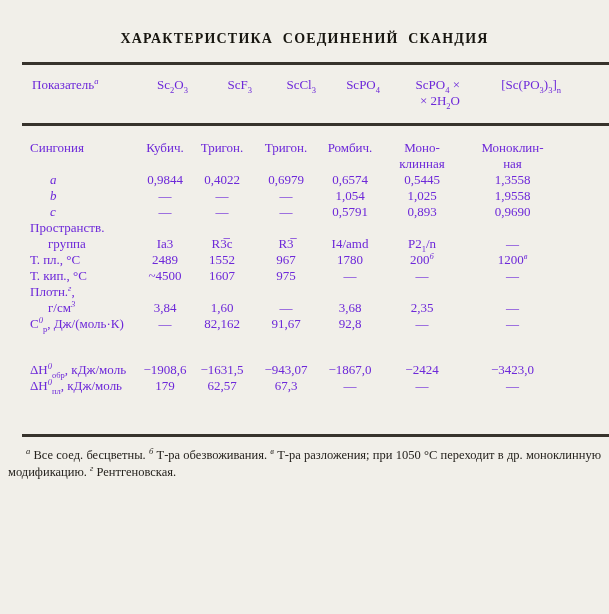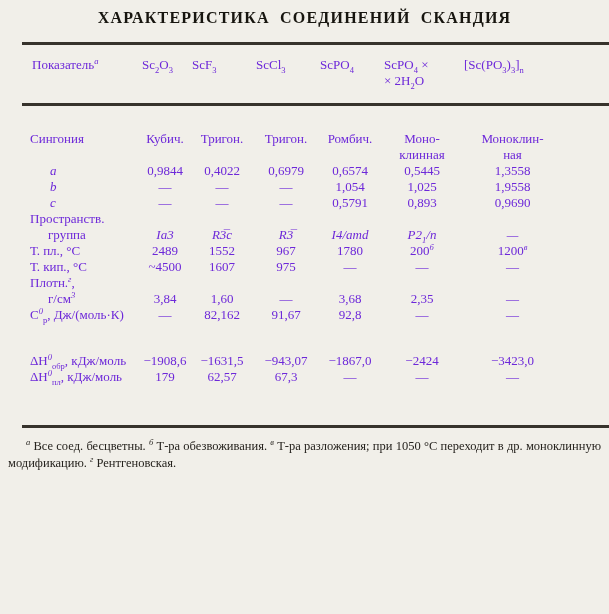--- a/index.html
+++ b/index.html
@@ -4,51 +4,51 @@
 <style>
   html,body{margin:0;padding:0}
   body{
     width:609px;height:614px;overflow:hidden;
     background:#f1efe9;
     color:#201d1a;
     font-family:"Liberation Serif","DejaVu Serif",serif;
   }
   .page{padding:6px 8px 0 8px}
   .title{
-    font-size:16px;font-weight:bold;text-align:center;
+    font-size:14px;font-weight:bold;text-align:center;
     letter-spacing:1.2px;word-spacing:5px;
-    margin:3px 0 15px 0;color:#17150f;
+    margin:25px 0 15px 0;color:#17150f;
   }
   table.main{
     border-collapse:collapse;table-layout:fixed;
     width:593px;margin-left:14px;
     border-top:3px solid #37332c;
     border-bottom:3px solid #37332c;
     font-size:13px;line-height:16px;color:#6d28d9;
   }
   col.c0{width:118px}col.c1{width:50px}col.c2{width:64px}
   col.c3{width:64px}col.c4{width:64px}col.c5{width:80px}col.c6{width:153px}
   thead tr{border-bottom:3px solid #37332c}
   th{
-    font-weight:normal;text-align:left;vertical-align:top;
+    font-weight:normal;text-align:right;vertical-align:top;
     padding:12px 2px 14px 2px;white-space:pre-line;
   }
   th:first-child{text-align:left;padding-left:10px}
   th:nth-child(7), td:nth-child(7){padding-right:54px}
   td{vertical-align:top;padding:0 2px;overflow:visible}
   td.label{padding-left:26px;text-indent:-18px;white-space:pre-line}
   td.val{text-align:center;white-space:pre-line}
   tr.sub > td.label{padding-left:28px;text-indent:0}
-  tr.pt8 > td{padding-top:25px}
+  tr.pt8 > td{padding-top:14px}
   tr.pt4 > td{padding-top:5px}
   tr.gap-top > td{padding-top:30px}
   tr.pad-bottom > td{padding-bottom:40px}
   tr.vbottom > td{vertical-align:bottom}
   tr.italic-label > td.label{font-style:italic}
-  tr.italic-values > td.val{font-style:italic}
+  tr.italic-values > td.val{}
   tr.nowrap > td.label{white-space:nowrap}
   sup{font-size:8.5px;font-style:italic;line-height:0;vertical-align:super}
   sub{font-size:8.5px;line-height:0;vertical-align:sub}
   .footnote{
     width:593px;font-size:12.5px;line-height:17px;
     margin:10px 0 0 0;text-align:justify;text-indent:18px;color:#26231e;
   }
 </style>
 </head>
 <body>

